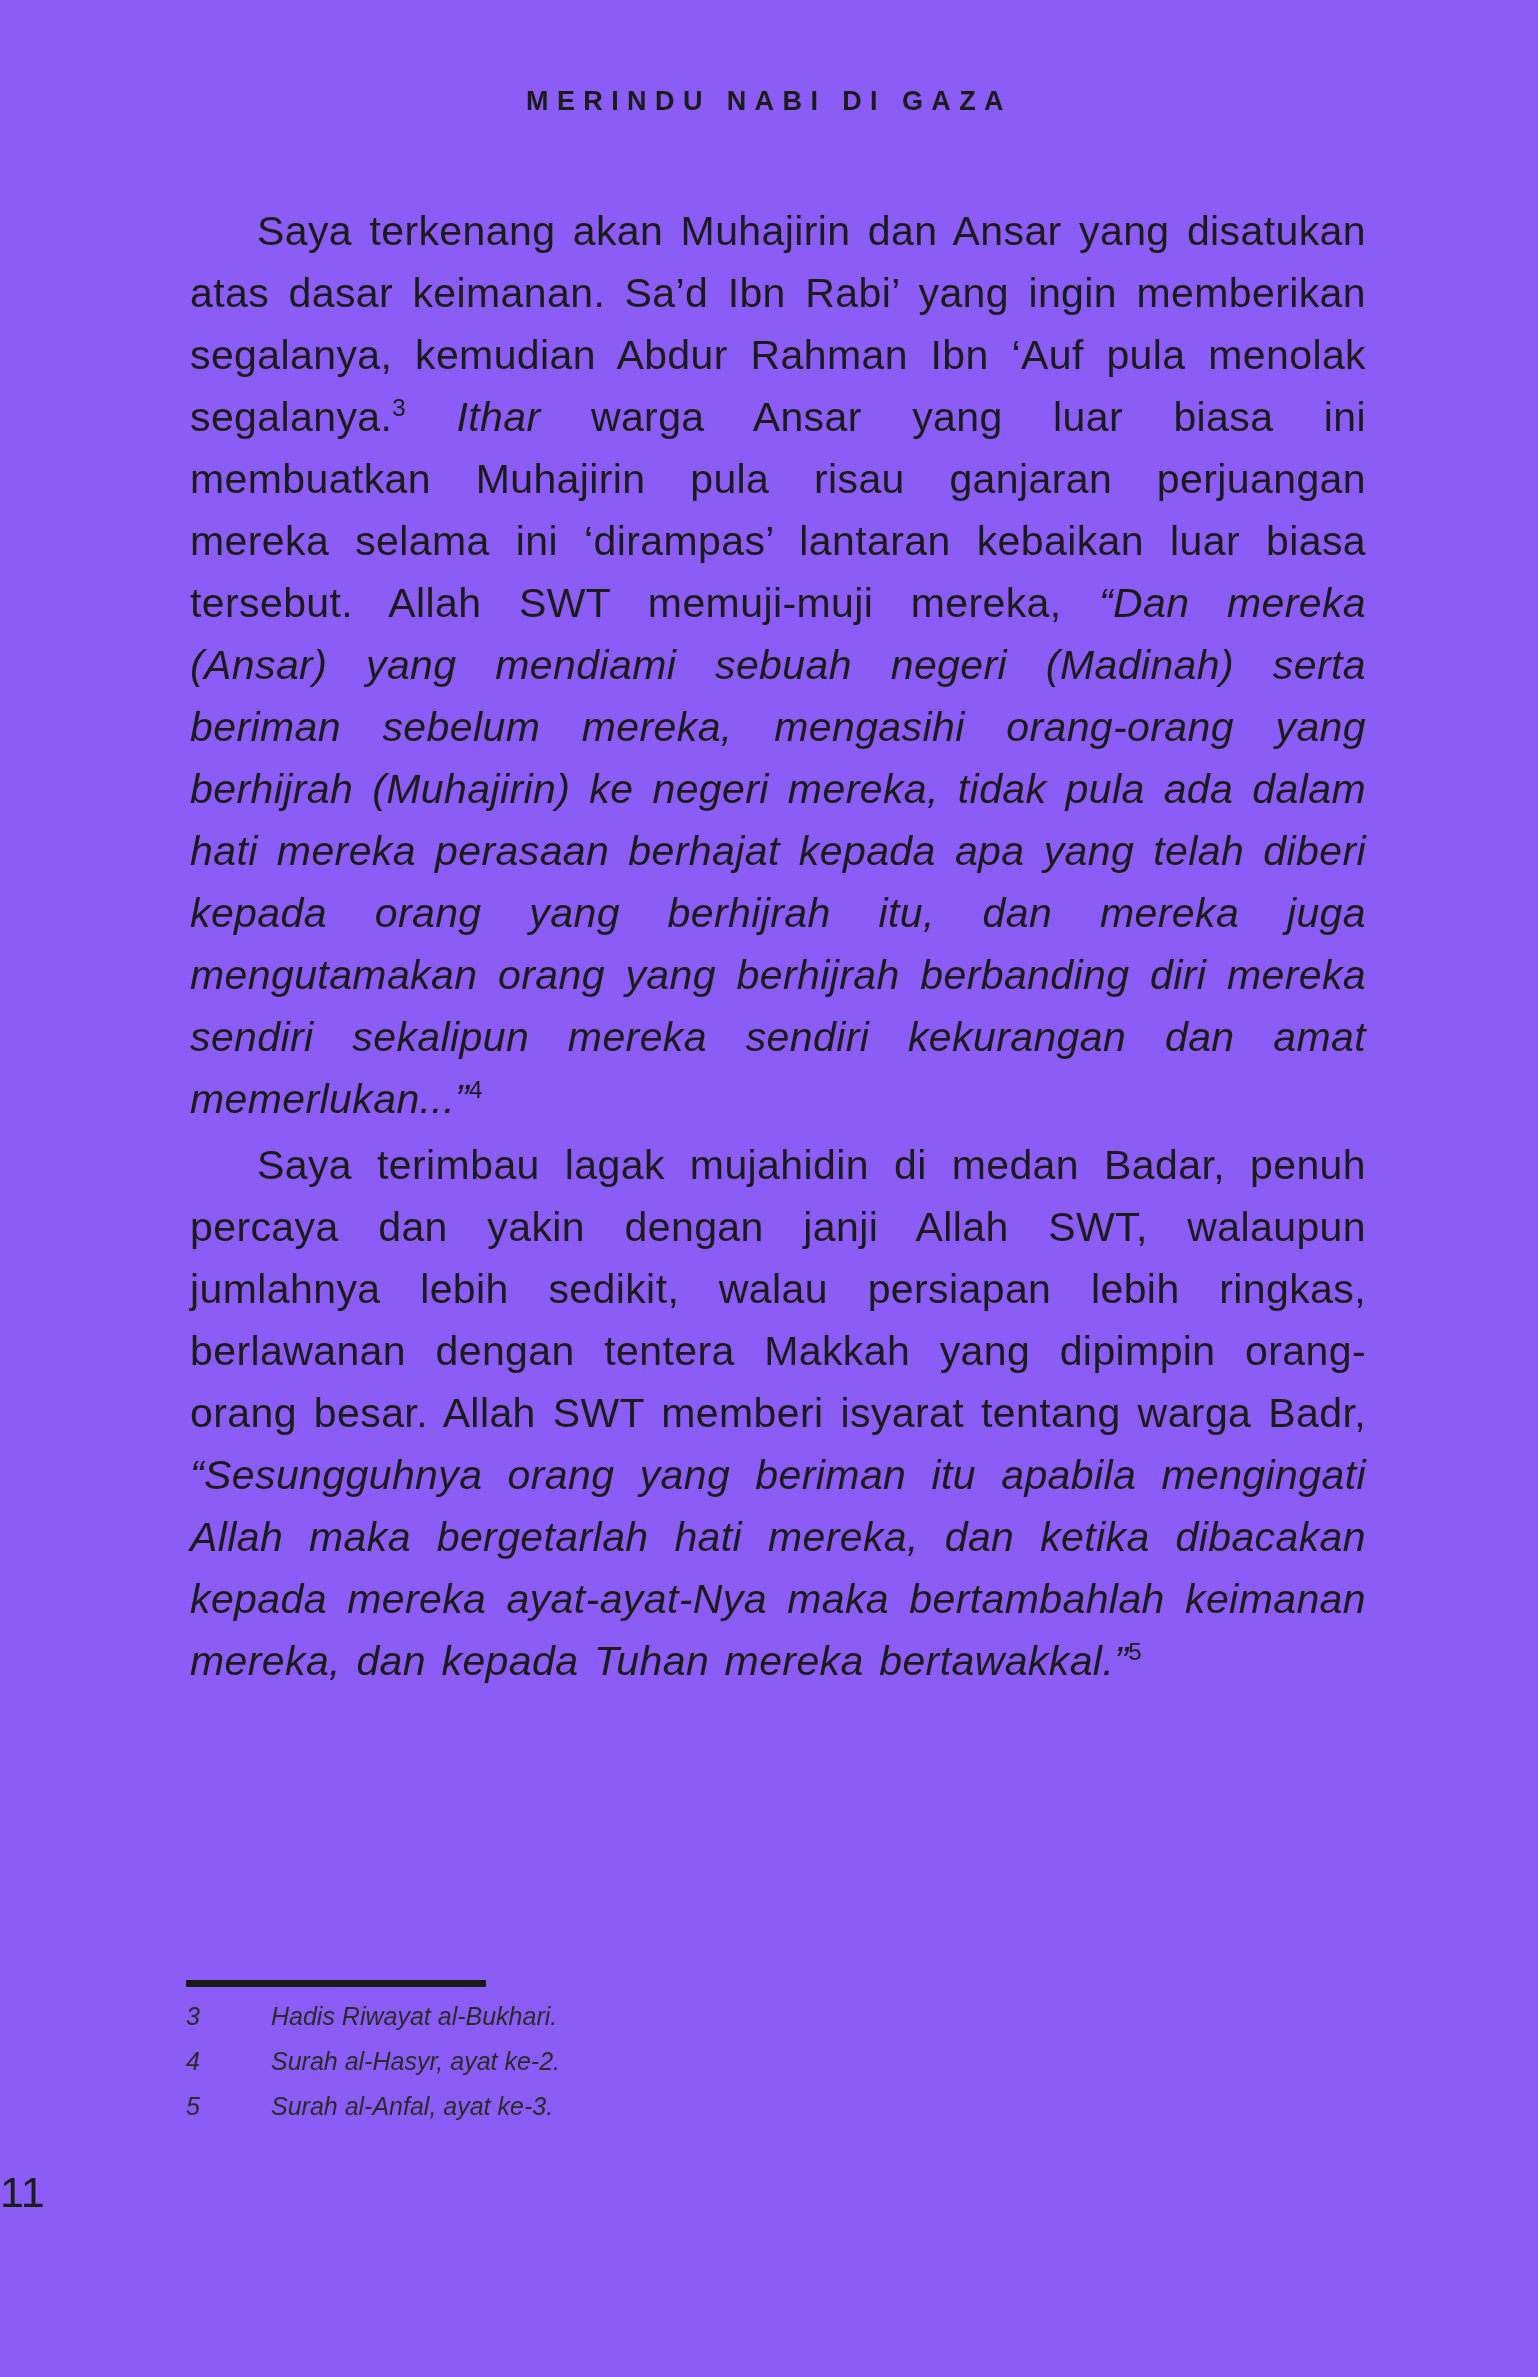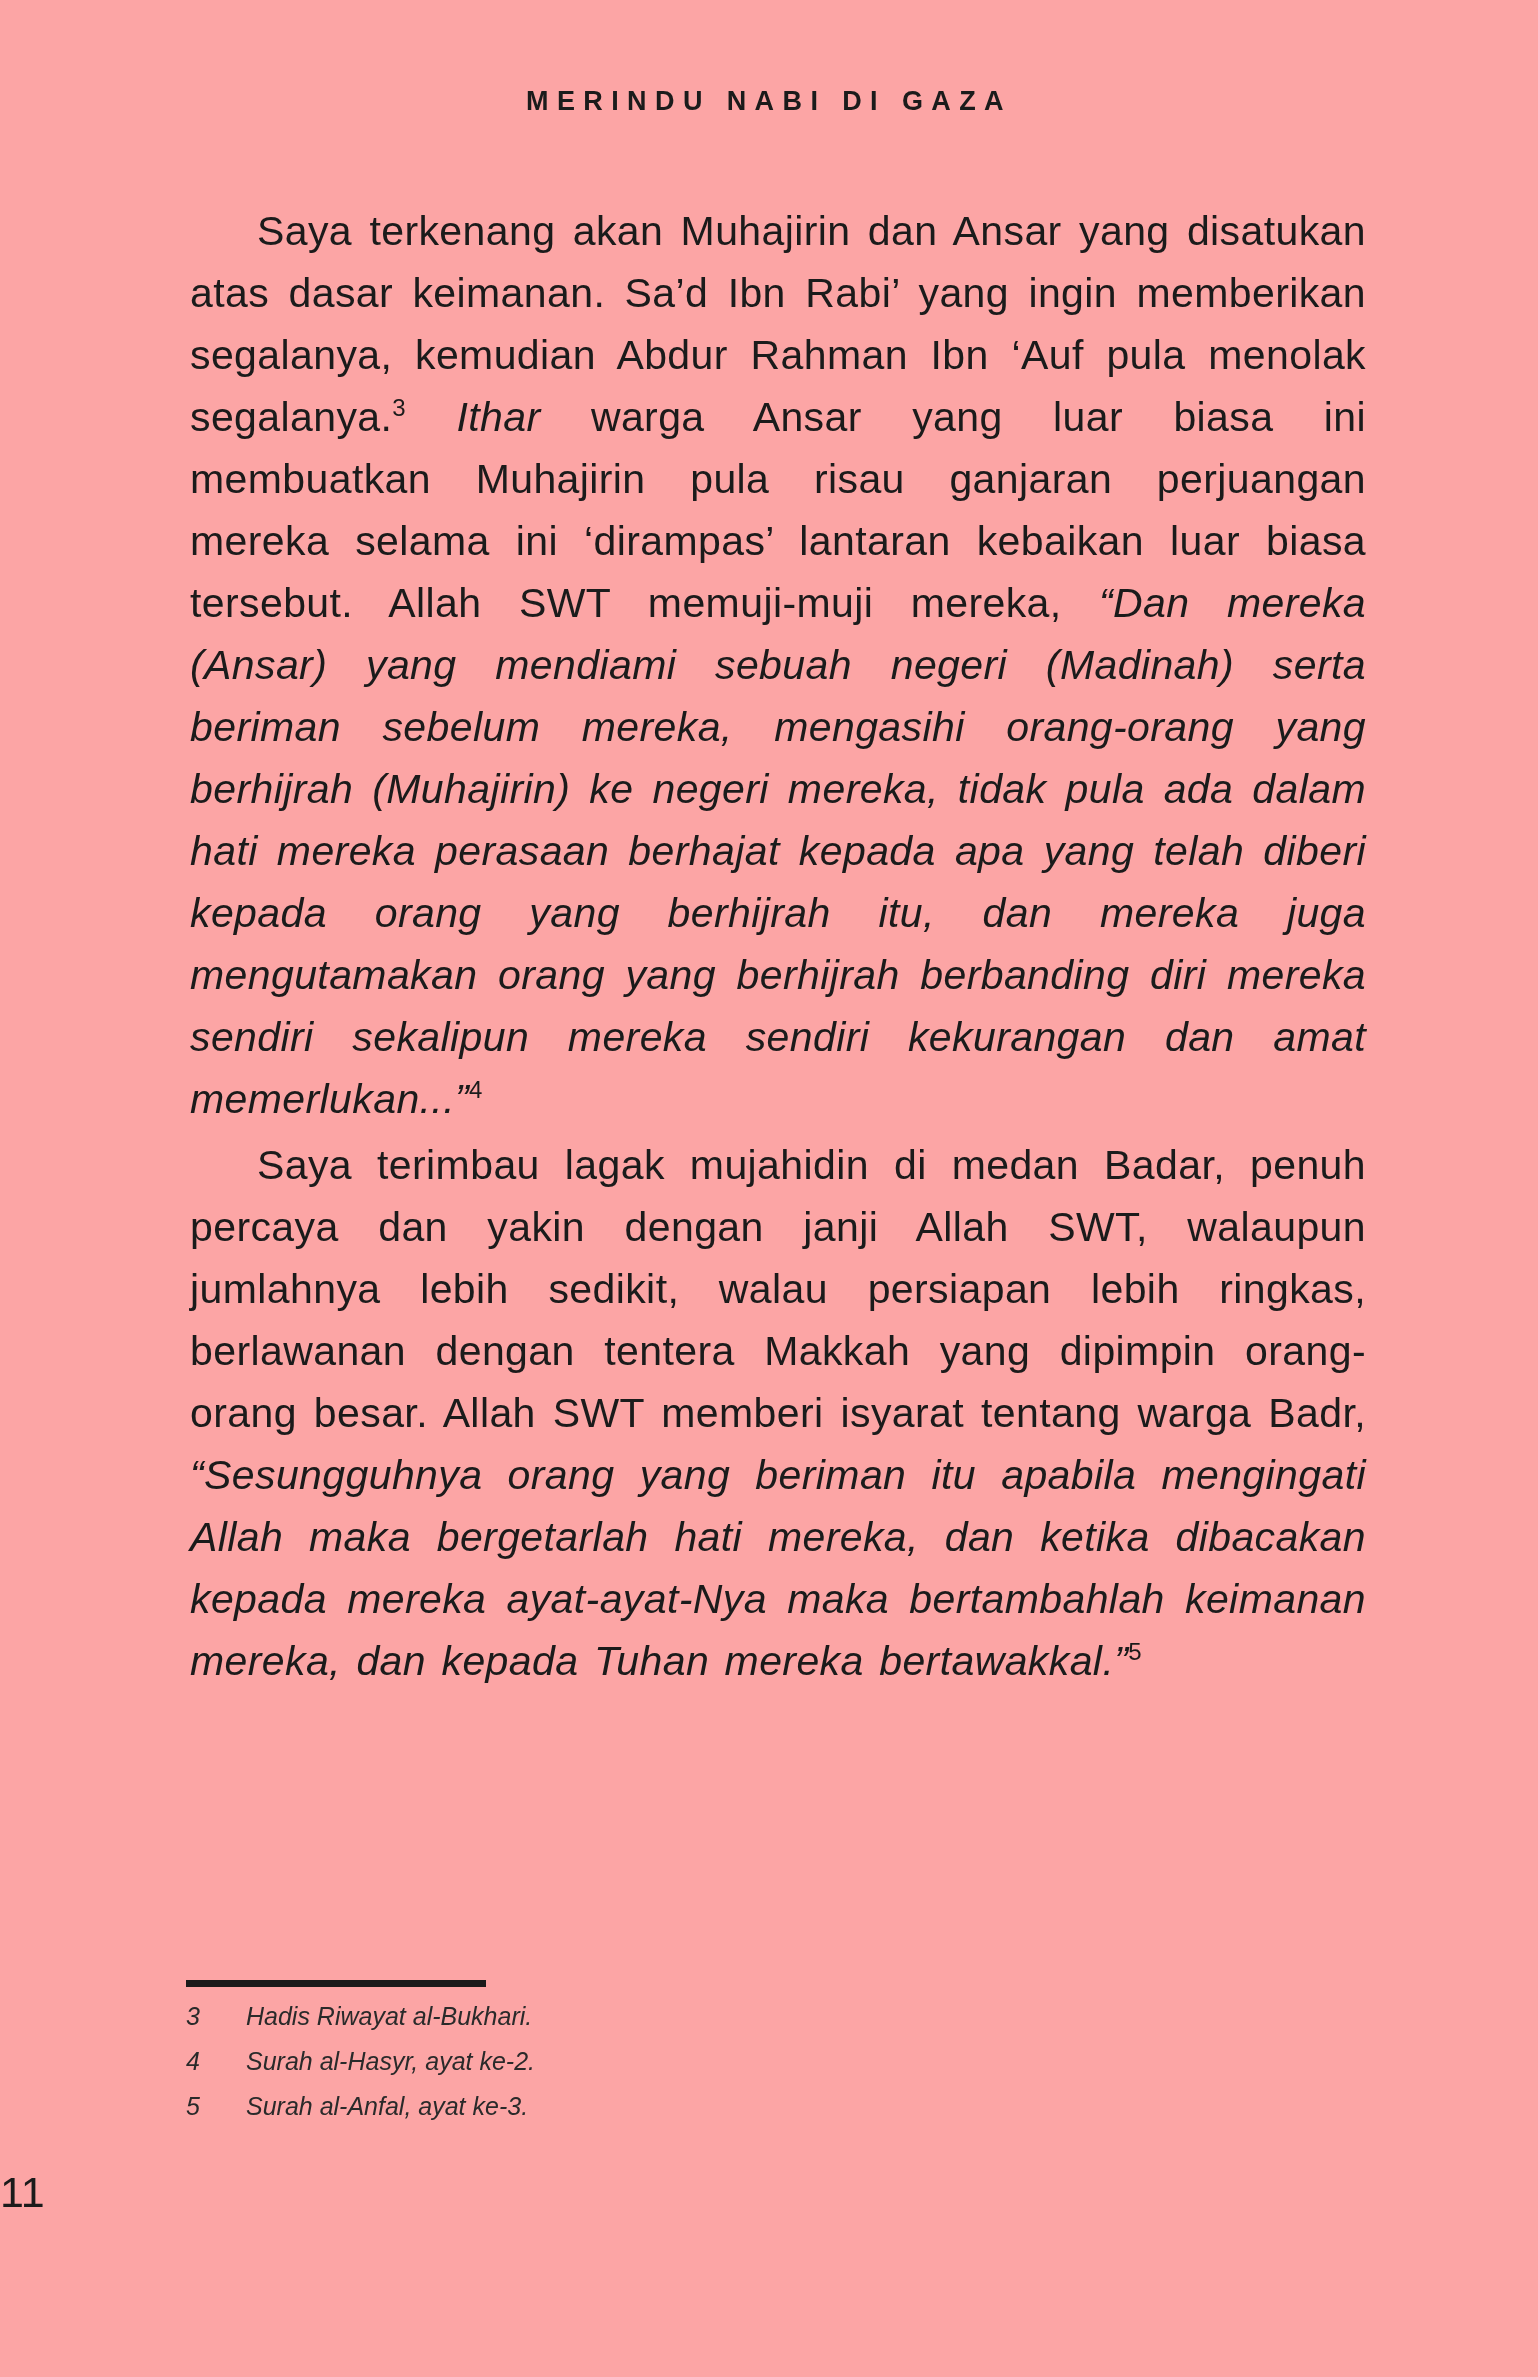--- a/index.html
+++ b/index.html
@@ -4,21 +4,21 @@
 <style>
   html, body {
     margin: 0;
     padding: 0;
     background: #ffffff;
   }
   .page {
     position: relative;
     width: 1538px;
     height: 2377px;
-    background: #fca5a5;
+    background: #8b5cf6;
     color: #1b1b1b;
     font-family: "Liberation Sans", sans-serif;
     overflow: hidden;
   }
   .running-head {
     position: absolute;
     top: 86px;
     left: 0;
     width: 1538px;
     text-align: center;
@@ -72,20 +72,21 @@
   .fn-row {
     display: flex;
     line-height: 29px;
     margin-bottom: 16px;
   }
   .fn-num {
     flex: 0 0 60px;
   }
   .fn-text {
     flex: 1;
+    margin-left: 25px;
   }
   .page-number {
     position: absolute;
     top: 2168px;
     left: 0;
     width: 1538px;
     font-size: 43px;
     color: #1b1b1b;
   }
 </style>

